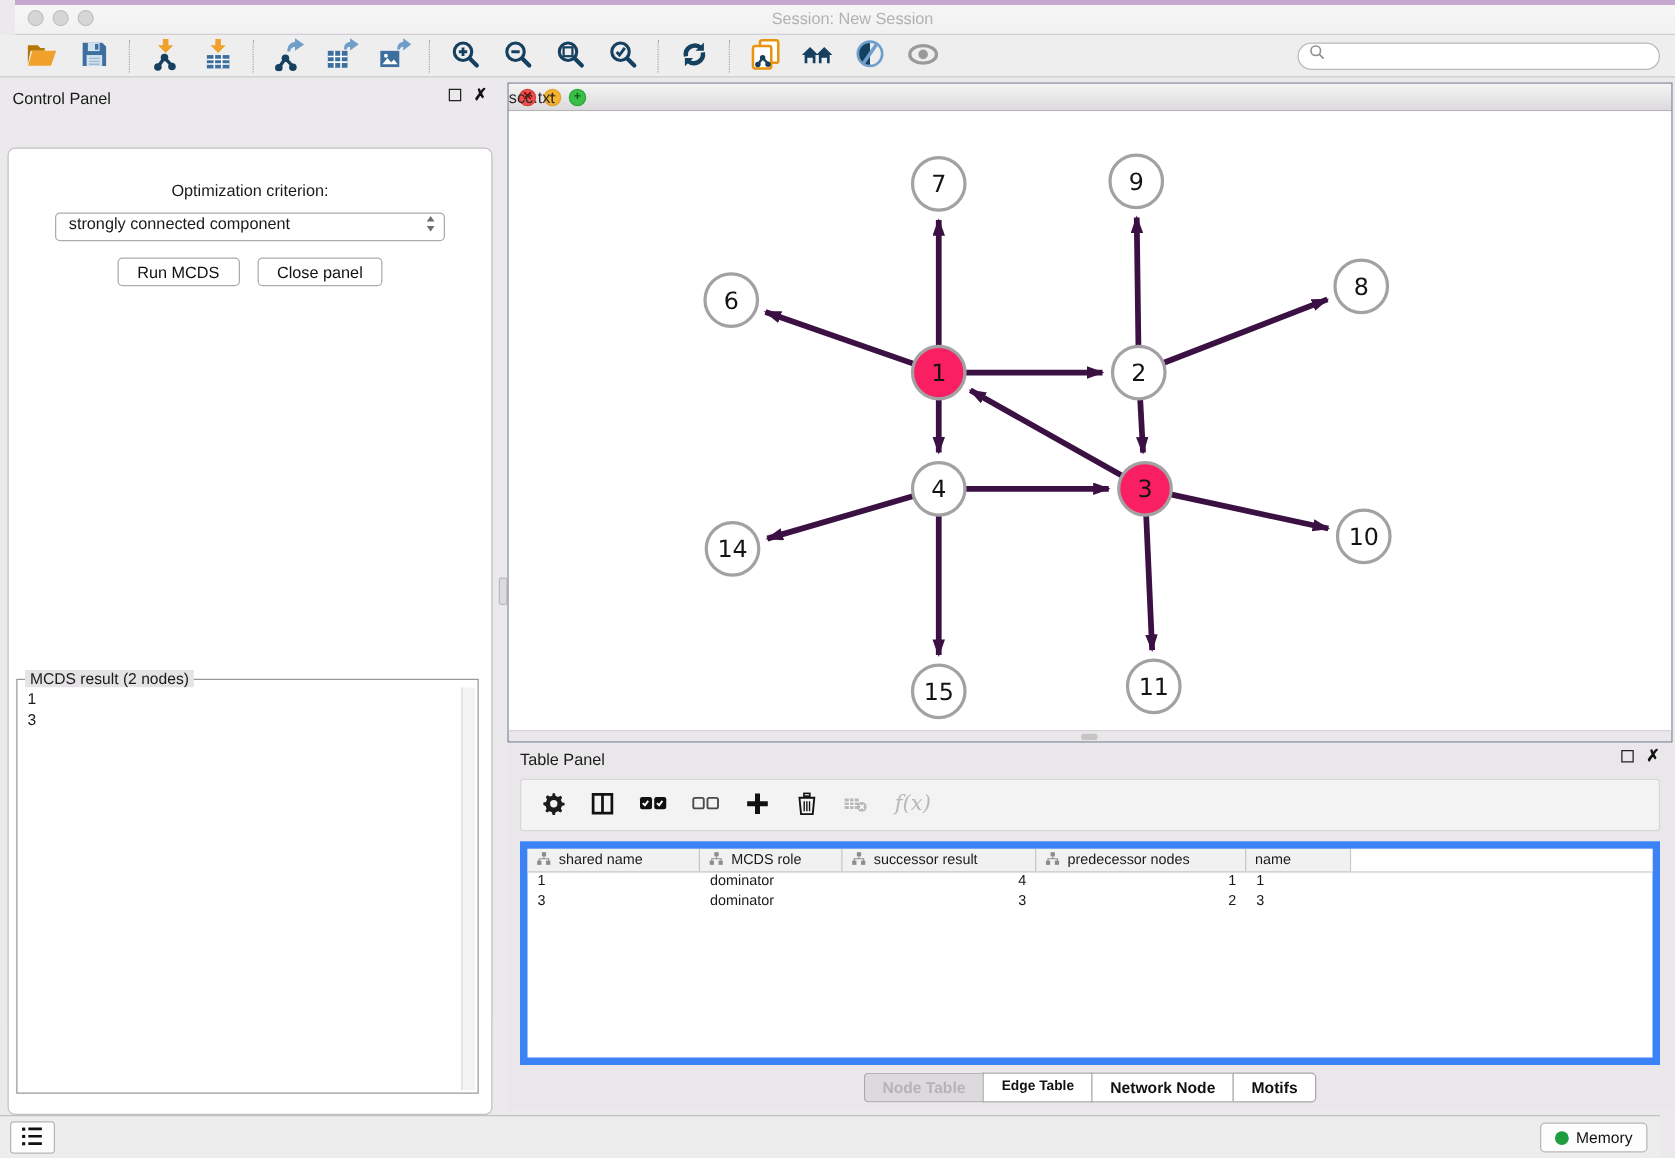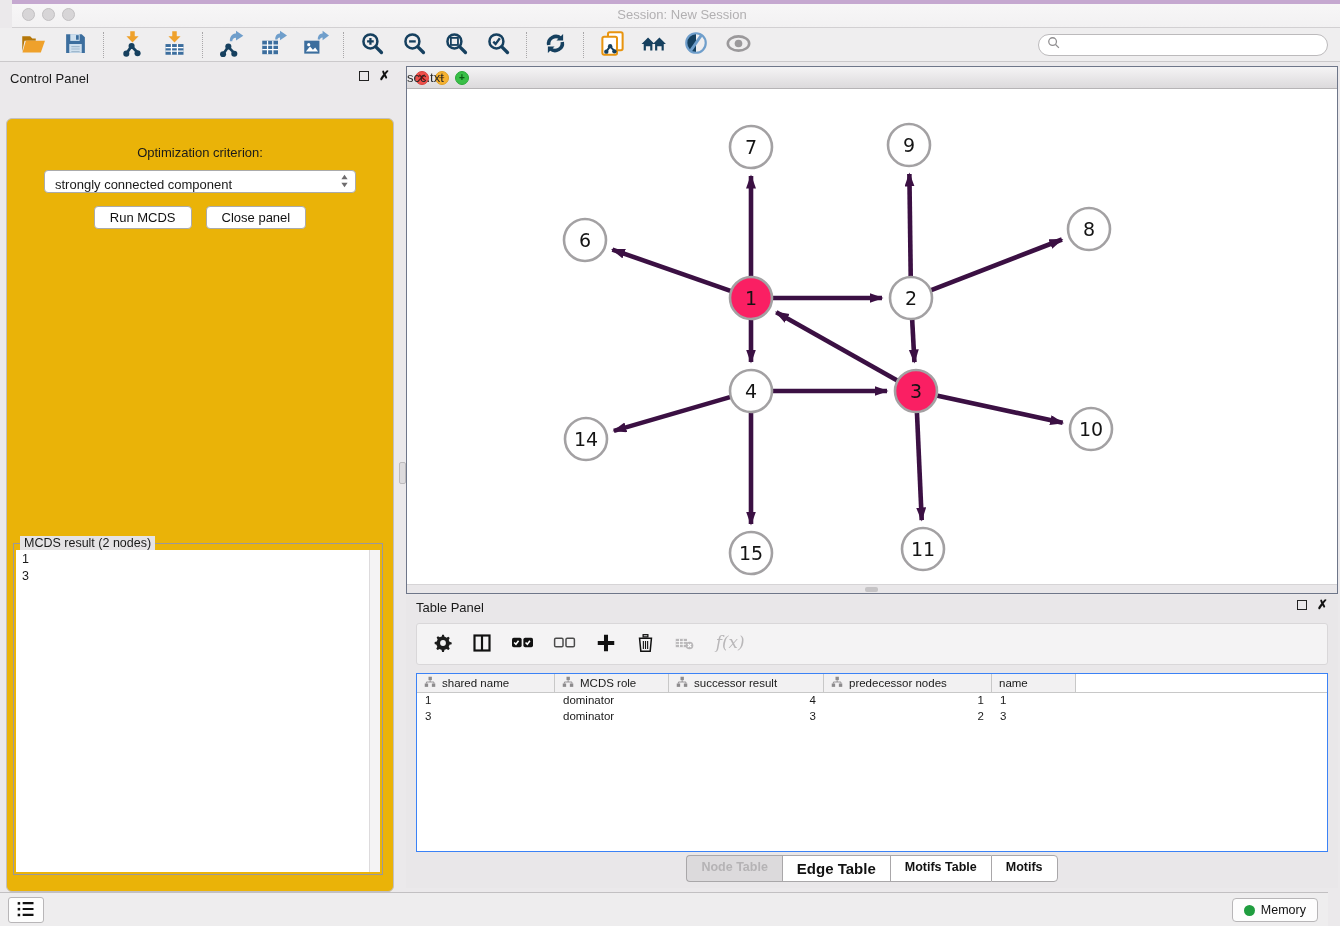--- a/index.html
+++ b/index.html
@@ -32,24 +32,24 @@
   .float-icon { width:10px; height:10px; border:1.6px solid #222; display:inline-block; }
   .close-icon { font-size:13px; font-weight:bold; color:#111; line-height:10px; }
 
   .cp-tabs { position:absolute; left:0; top:31px; width:100%; display:flex; justify-content:center; z-index:2; }
   .tab { font-size:13px; padding:4px 14px; background:#fff; border:1px solid #a9a7a9; border-right:none; color:#111; }
   .tab:first-child { border-radius:4px 0 0 4px; }
   .tab:last-child  { border-radius:0 4px 4px 0; border-right:1px solid #a9a7a9; }
   .tab.selected { background:#dcdadc; color:#b5b3b5; }
 
   .cp-content { position:absolute; left:6px; right:6px; top:52px; bottom:0;
-    background:#eab308; border:1px solid #c2c0c2; border-radius:6px; }
+    background:#ffffff; border:1px solid #c2c0c2; border-radius:6px; }
   .opt-label { margin-top:26px; text-align:center; font-size:13px; }
   .combo { margin:10px auto 0; width:312px; height:23px; background:#fff; border:1px solid #ababab;
-    border-radius:4px; display:flex; align-items:flex-end; padding:0 6px 0 10px; font-size:13px; }
+    border-radius:4px; display:flex; align-items:flex-start; padding:0 6px 0 10px; font-size:13px; }
   .combo .combo-text { flex:1; }
   .btn-row { margin-top:13px; display:flex; justify-content:center; gap:14px; }
   .push-btn { font-family:"Liberation Sans",sans-serif; font-size:13px; background:#fff; border:1px solid #ababab;
     border-radius:4px; padding:3px 15px; color:#111; }
 
   .result-group { position:absolute; left:6px; right:10px; top:424px; bottom:16px; border:1px solid #9a989a; }
   .result-legend { position:absolute; top:-8px; left:6px; background:#e5e3e5; padding:0 4px; font-size:12.5px; }
   .result-inner { position:absolute; left:2px; right:2px; top:6px; bottom:2px; background:#fff; }
   .result-scrollbar { position:absolute; right:0; top:0; bottom:0; width:11px; background:#f4f3f4; border-left:1px solid #dddbdd; }
   .result-text { position:absolute; left:0; right:12px; top:0; bottom:0; padding:1px 6px; font-size:12.5px;
@@ -72,21 +72,21 @@
   .nw-bottom-strip { position:absolute; left:0; bottom:0; width:100%; height:9px; background:#e9e7e9; border-top:1px solid #d6d4d6; }
   .nw-hthumb { position:absolute; left:458px; top:2px; width:13px; height:5px; background:#c6c4c6; border-radius:2px; }
   .divider-grip { position:absolute; left:399px; top:462px; width:7px; height:22px;
     background:#dddbdd; border:1px solid #bdbbbd; border-radius:2px; }
 
   
   .table-panel { position:absolute; left:406px; top:595px; width:932px; height:293px; background:#e9e7e9; }
   .tp-toolbar { position:absolute; left:10px; right:10px; top:28px; height:42px; background:#f4f3f4;
     border:1px solid #d9d7d9; border-radius:3px; display:flex; align-items:center; gap:19px; padding-left:16px; }
   .tp-tool { display:flex; align-items:center; justify-content:center; background:none; border:none; }
-  .tp-table { position:absolute; left:10px; right:10px; top:78px; bottom:36px; background:#fff; border:1px solid #3b82f6; overflow:hidden; }
+  .tp-table { position:absolute; left:10px; right:10px; top:78px; bottom:36px; background:#fff; border:6px solid #3b82f6; overflow:hidden; }
   .thead { display:flex; height:19px; background:#f2f1f2; border-bottom:1px solid #c8c8c8; }
   .th { display:flex; align-items:center; gap:6px; padding:0 4px 0 7px; font-size:11.5px; border-right:1px solid #c8c8c8; }
   .th.center { }
   .trow { display:flex; height:16px; }
   .td { font-size:11.5px; padding:1px 8px 0 8px; overflow:hidden; white-space:nowrap; }
   .td.right { text-align:right; }
   .tp-tabs { position:absolute; left:0; right:0; bottom:6px; display:flex; justify-content:center; }
 
   
   .statusbar { position:absolute; left:0; top:892px; width:1328px; height:34px; background:#eeedee; border-top:1px solid #c2c0c2; }
@@ -500,22 +500,22 @@
       <div class="trow">
         <div class="td" style="width: 138px;">3</div>
         <div class="td" style="width: 114px;">dominator</div>
         <div class="td right" style="width: 155px;">3</div>
         <div class="td right" style="width: 168px;">2</div>
         <div class="td" style="width: 84px;">3</div>
       </div>
     </div>
   <div class="tp-tabs" id="tp-tabs">
       <span class="tab selected" style="font-weight: 700; font-size: 12.5px;">Node Table</span>
-      <span class="tab" style="font-weight: 700; font-size: 15px;">Edge Table</span>
-      <span class="tab" style="font-weight: 700; font-size: 12.5px;">Motifs Table</span>
+      <span class="tab" style="font-weight: 700; font-size: 11px;">Edge Table</span>
+      <span class="tab" style="font-weight: 700; font-size: 12.5px;">Network Node</span>
       <span class="tab" style="font-weight: 700; font-size: 12.5px;">Motifs</span>
     </div>
 </div>
 
 <div class="statusbar">
   <button class="list-btn">
     <span>
       <svg viewBox="0 0 24 24" width="22" height="20">
           <g stroke="#111" stroke-width="2.6" fill="none">
             <path d="M8 5h13M8 12h13M8 19h13"></path>

